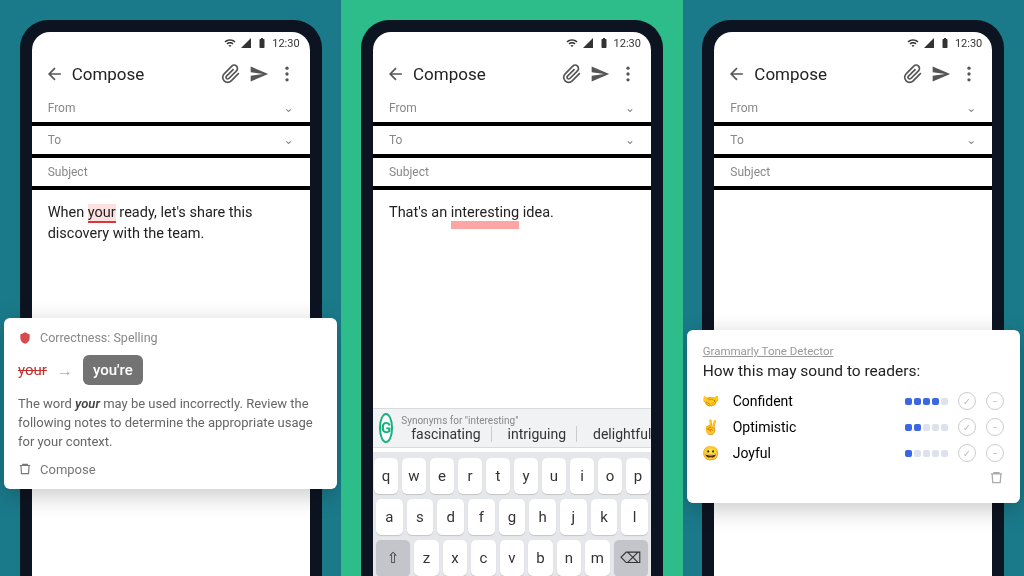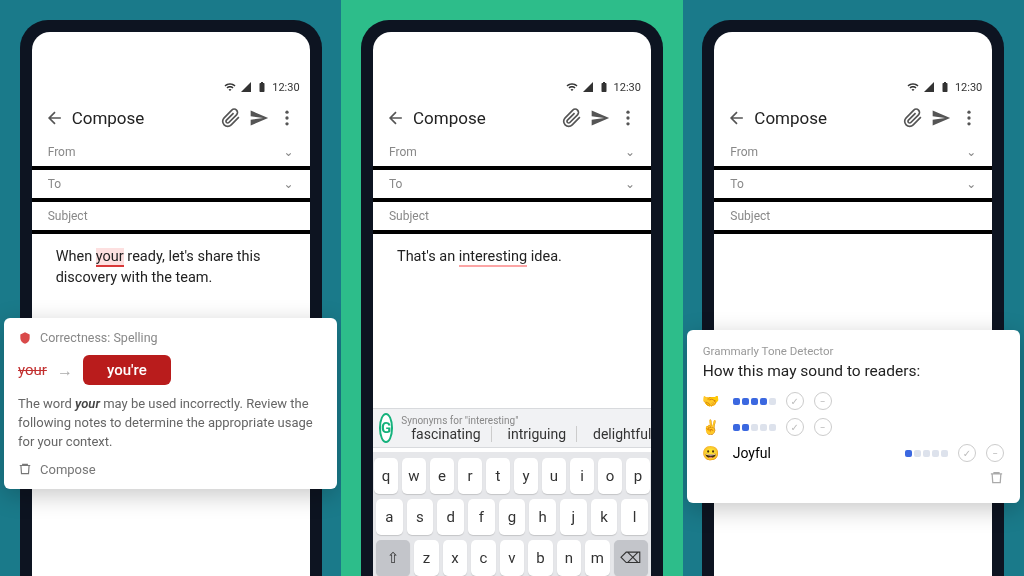--- a/index.html
+++ b/index.html
@@ -41,21 +41,20 @@
 }
 .statusbar {
   height: 22px;
   display: flex;
   justify-content: flex-end;
   align-items: center;
   padding: 0 10px;
   gap: 4px;
   font-size: 11px;
   color: #333;
-  margin-top: 44px;
 }
 .statusbar svg { width: 12px; height: 12px; }
 .appbar {
   display: flex;
   align-items: center;
   height: 40px;
   padding: 0 12px;
   gap: 6px;
 }
 .appbar .title { font-size: 17px; color: #222; flex: 1; }
@@ -64,44 +63,44 @@
 .field-row {
   display: flex;
   align-items: center;
   padding: 7px 16px;
   border-bottom: 4px solid #000000;
   font-size: 12px;
   color: #888;
 }
 .field-row .chev { margin-left: auto; color: #888; }
 .compose-body {
-  padding: 12px 24px;
+  padding: 12px 16px;
   font-size: 14.5px;
   line-height: 1.45;
   color: #222;
 }
 .hlred { background: #fde0e0; border-bottom: 2px solid #d93838; }
-.hlblue { border-bottom: 2px solid #fca5a5; }
+.hlblue { border-bottom: 8px solid #fca5a5; }
 
 
 .card {
   position: absolute;
   background: #fff;
   border-radius: 6px;
   box-shadow: 0 6px 24px rgba(0,0,0,0.22);
   padding: 12px 14px;
 }
 .card1 {
   left: 4px; right: 4px; top: 318px;
 }
 .card1 .head { display: flex; align-items: center; gap: 8px; color: #888; font-size: 12.5px; margin-bottom: 10px; }
 .card1 .row { display: flex; align-items: center; gap: 10px; margin-bottom: 10px; }
 .strike { color: #c22f2f; text-decoration: line-through; font-size: 15px; }
 .arrow { color: #aaa; }
-.chip { background: #b91c1c; color: #fff; padding: 6px 24px; border-radius: 6px; font-size: 15px; font-weight: 500; }
+.chip { background: #737373; color: #fff; padding: 6px 10px; border-radius: 6px; font-size: 15px; font-weight: 500; }
 .card1 .expl { font-size: 13px; color: #666; line-height: 1.45; margin-bottom: 10px; }
 .iword { font-style: italic; color: #444; font-weight: 600; }
 .card1 .ignore { display: flex; align-items: center; gap: 8px; color: #777; font-size: 13px; }
 
 
 .kbd-suggest {
   position: absolute;
   left: 0; right: 0;
   top: 376px;
   background: #f1f2f4;
@@ -150,21 +149,21 @@
   flex: 1;
 }
 .key.gray { background: #c3c5ca; }
 .key.wide { flex: 1.4; }
 
 
 .card3 {
   left: 4px; right: 4px; top: 330px;
   padding: 14px 16px;
 }
-.card3 .sub { font-size: 11.5px; color: #999; margin-bottom: 4px; }
+.card3 .sub { font-size: 11.5px; color: #999; margin-bottom: 4px; text-decoration: underline; }
 .card3 .heading { font-size: 15.5px; color: #222; margin-bottom: 12px; }
 .trow { display: flex; align-items: center; gap: 10px; margin-bottom: 8px; font-size: 14px; }
 .trow .emoji { width: 20px; }
 .trow .tname { flex: 1; }
 .dots { display: flex; gap: 2px; }
 .dot { width: 7px; height: 7px; border-radius: 2px; background: #dde2ec; }
 .dot.on { background: #3b68e0; }
 .circlebtn { width: 18px; height: 18px; border: 1.5px solid #ccc; border-radius: 50%; display: flex; align-items: center; justify-content: center; font-size: 10px; color: #bbb; }
 .trash { text-align: right; color: #aaa; margin-top: 2px; }
 </style>
@@ -405,32 +404,34 @@
         </div>
 
     </div>
   </div>
   <div class="card card3">
     <div class="sub">Grammarly Tone Detector</div>
     <div class="heading">How this may sound to readers:</div>
     <div id="tone-rows">
         <div class="trow">
           <span class="emoji">🤝</span>
+          <span class="tname">Confident</span>
           <span class="dots">
             <span class="dot on"></span>
             <span class="dot on"></span>
             <span class="dot on"></span>
             <span class="dot on"></span>
             <span class="dot"></span>
           </span>
           <span class="circlebtn">✓</span>
           <span class="circlebtn">−</span>
         </div>
         <div class="trow">
           <span class="emoji">✌️</span>
+          <span class="tname">Optimistic</span>
           <span class="dots">
             <span class="dot on"></span>
             <span class="dot on"></span>
             <span class="dot"></span>
             <span class="dot"></span>
             <span class="dot"></span>
           </span>
           <span class="circlebtn">✓</span>
           <span class="circlebtn">−</span>
         </div>

